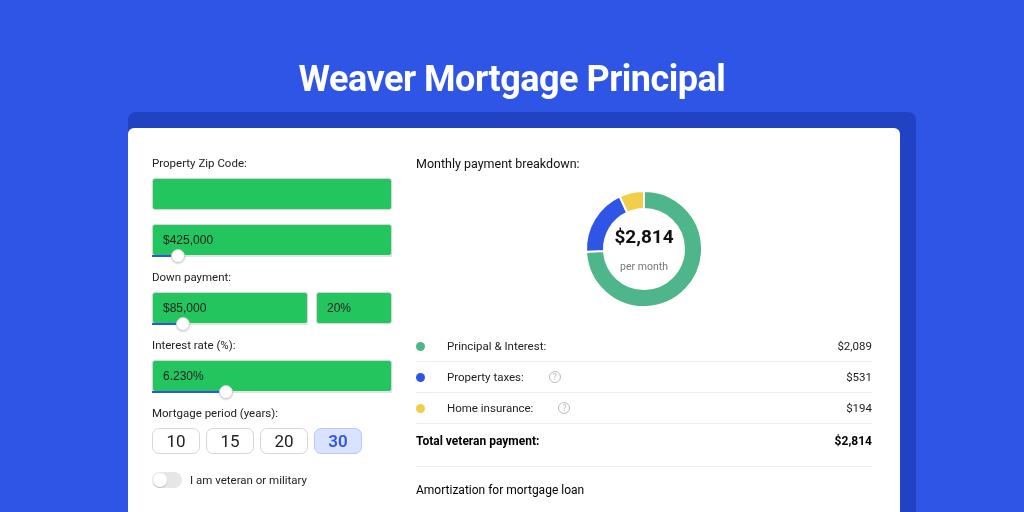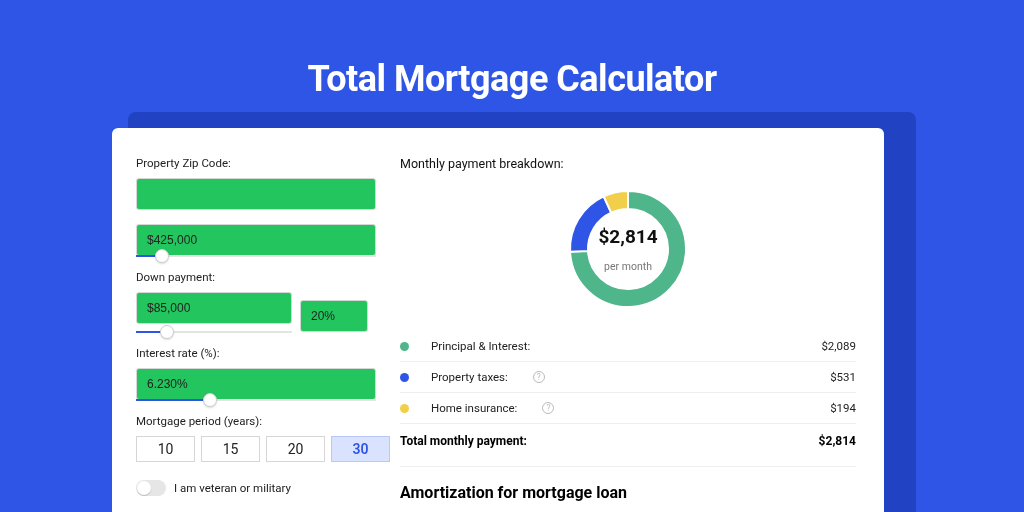--- a/index.html
+++ b/index.html
@@ -1,62 +1,62 @@
 <!DOCTYPE html>
 <html><head>
 <meta charset="utf-8">
 <style>
   * { box-sizing: border-box; margin: 0; padding: 0; }
   html, body { width: 1024px; height: 512px; overflow: hidden; font-family: -apple-system, BlinkMacSystemFont, "Segoe UI", Roboto, Arial, sans-serif; }
   body { background: #2f55e6; }
   .hero { width: 1024px; height: 512px; position: relative; }
   h1.page-title { color: #fff; font-size: 36px; font-weight: 700; text-align: center; padding-top: 58px; padding-bottom: 26px; letter-spacing: -0.5px; }
   .card-shadow { position: absolute; left: 128px; width: 788px; top: 112px; height: 400px; background: #2142c2; border-radius: 8px 8px 0 0; }
-  .card { position: absolute; left: 112px; width: 772px; top: 128px; height: 384px; background: #fff; border-radius: 6px 6px 0 0; display: flex; }
+  .card { position: absolute; left: 128px; width: 772px; top: 128px; height: 384px; background: #fff; border-radius: 6px 6px 0 0; display: flex; }
   .left-col { width: 280px; padding: 28px 0 0 24px; }
   .right-col { flex: 1; padding: 28px 28px 0 8px; }
   .field-label { font-size: 11.5px; color: #222; margin-bottom: 8px; display: block; }
   .text-input { width: 240px; height: 32px; border: 1px solid #d6d6d6; border-radius: 3px; padding: 0 10px; font-size: 12px; color: #222; background: #22c55e; }
   .field-group { margin-bottom: 14px; }
   .slider-track { position: relative; width: 240px; height: 0; }
   .slider-line { position: absolute; top: -1px; left: 0; right: 0; height: 2px; background: #e4e4e4; }
   .slider-fill { position: absolute; top: -1px; left: 0; height: 2px; background: #2f55e6; }
   .slider-thumb { position: absolute; top: -7px; width: 14px; height: 14px; border-radius: 50%; background: #fff; border: 1px solid #cfcfcf; box-shadow: 0 1px 2px rgba(0,0,0,0.15); margin-left: -7px; }
   .dp-row { display: flex; gap: 8px; }
   .dp-amount { width: 156px; }
-  .dp-pct { width: 68px; margin-top: 8px; }
+  .dp-pct { width: 76px; }
   .period-row { display: flex; gap: 6px; }
-  .period-btn { width: 59px; height: 26px; border: 1px solid #d6d6d6; border-radius: 0; background: #fff; font-size: 14px; color: #222; display: flex; align-items: center; justify-content: center; cursor: pointer; }
+  .period-btn { width: 48px; height: 26px; border: 1px solid #d6d6d6; border-radius: 7px; background: #fff; font-size: 17px; color: #222; display: flex; align-items: center; justify-content: center; cursor: pointer; }
   .period-btn.active { background: #d9e2ff; border-color: #b9c8fa; color: #2f55e6; font-weight: 600; }
   .vet-row { display: flex; align-items: center; gap: 8px; margin-top: 18px; }
   .toggle { width: 30px; height: 16px; border-radius: 16px; background: #e6e6e6; position: relative; cursor: pointer; }
   .toggle-knob { position: absolute; left: 1px; top: 1px; width: 14px; height: 14px; border-radius: 50%; background: #fff; box-shadow: 0 1px 1px rgba(0,0,0,0.2); }
   .vet-label { font-size: 11.5px; color: #222; }
 
   .section-title { font-size: 12.5px; font-weight: 400; color: #111; margin-bottom: 14px; }
   .donut-wrap { display: flex; justify-content: center; margin: 2px 0 18px 0; position: relative; height: 128px; }
   .donut-center { position: absolute; top: 50%; left: 50%; transform: translate(-50%, -50%); text-align: center; }
   .donut-amount { font-size: 19px; font-weight: 700; color: #111; }
   .donut-sub { font-size: 10.5px; color: #777; margin-top: 12px; }
   .legend-row { display: flex; align-items: center; justify-content: space-between; padding: 8px 0; font-size: 11.5px; color: #222; }
   .legend-left { display: flex; align-items: center; gap: 22px; }
   .legend-dot { width: 9px; height: 9px; border-radius: 50%; display: inline-block; }
   .legend-help { width: 12px; height: 12px; border-radius: 50%; border: 1px solid #bbb; color: #bbb; font-size: 8.5px; display: inline-flex; align-items: center; justify-content: center; margin-left: 3px; }
   .legend-val { font-weight: 400; }
   .legend-sep { border-top: 1px solid #eee; }
   .total-row { display: flex; align-items: center; justify-content: space-between; padding: 10px 0 14px 0; font-size: 12px; font-weight: 700; border-top: 1px solid #eee; margin-top: 0; }
   .amort { border-top: 1px solid #eee; padding-top: 16px; margin-top: 4px; }
-  .amort h3 { font-size: 16px; font-weight: 700; margin-bottom: 20px; }
+  .amort h3 { font-size: 12px; font-weight: 400; margin-bottom: 20px; }
   .amort p { font-size: 10.5px; color: #555; line-height: 1.5; }
 </style>
 </head>
 <body>
 
 <div class="hero">
-  <h1 class="page-title">Total Mortgage Calculator</h1>
+  <h1 class="page-title">Weaver Mortgage Principal</h1>
   <div class="card-shadow"></div>
   <div class="card">
 
     <div class="left-col">
 
       <div class="field-group">
         <label class="field-label">Property Zip Code:</label>
         <input class="text-input" value="" style="">
       </div>
 
@@ -146,21 +146,21 @@
             <div class="legend-left">
               <span class="legend-dot" style="background: rgb(241, 207, 75);"></span>
               <span>Home insurance:</span>
               <span class="legend-help">?</span>
             </div>
             <span class="legend-val">$194</span>
           </div>
         </div>
 
       <div class="total-row">
-        <span>Total monthly payment:</span>
+        <span>Total veteran payment:</span>
         <span>$2,814</span>
       </div>
 
       <div class="amort">
         <h3>Amortization for mortgage loan</h3>
         <p>Amortization for a mortgage loan refers to the gradual repayment of the loan principal and interest over a specified</p>
       </div>
     </div>
 
   </div>

